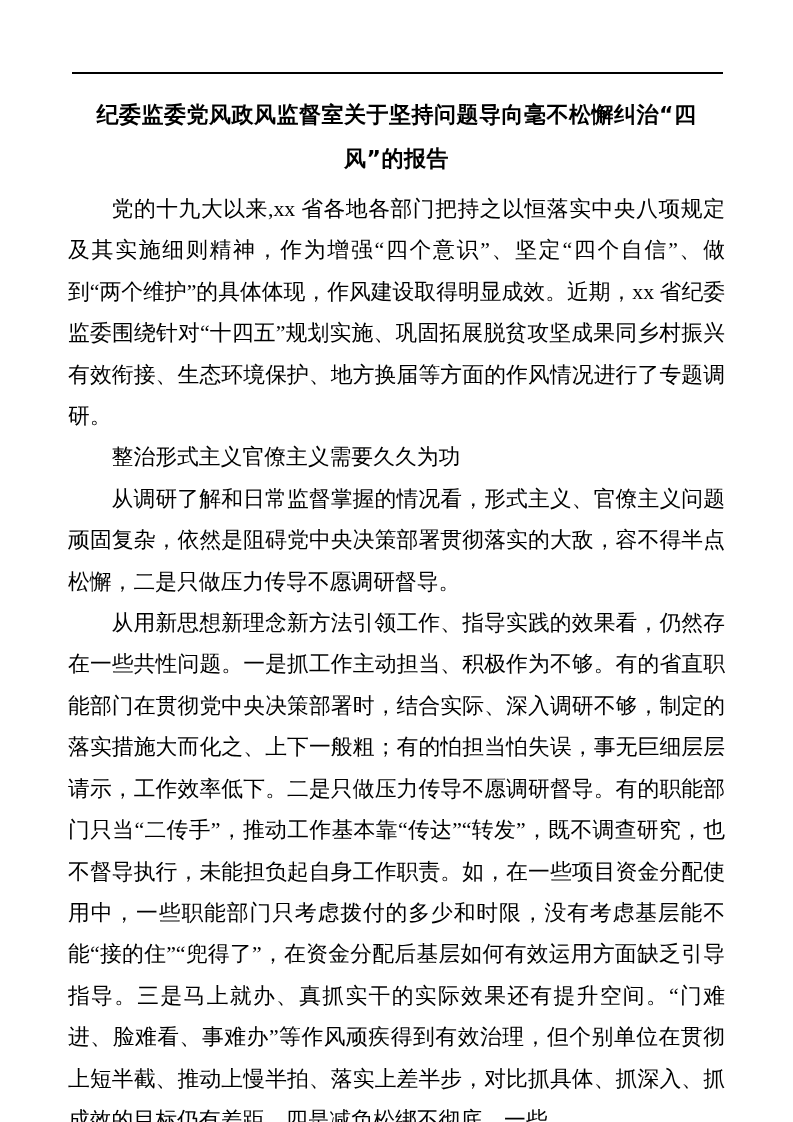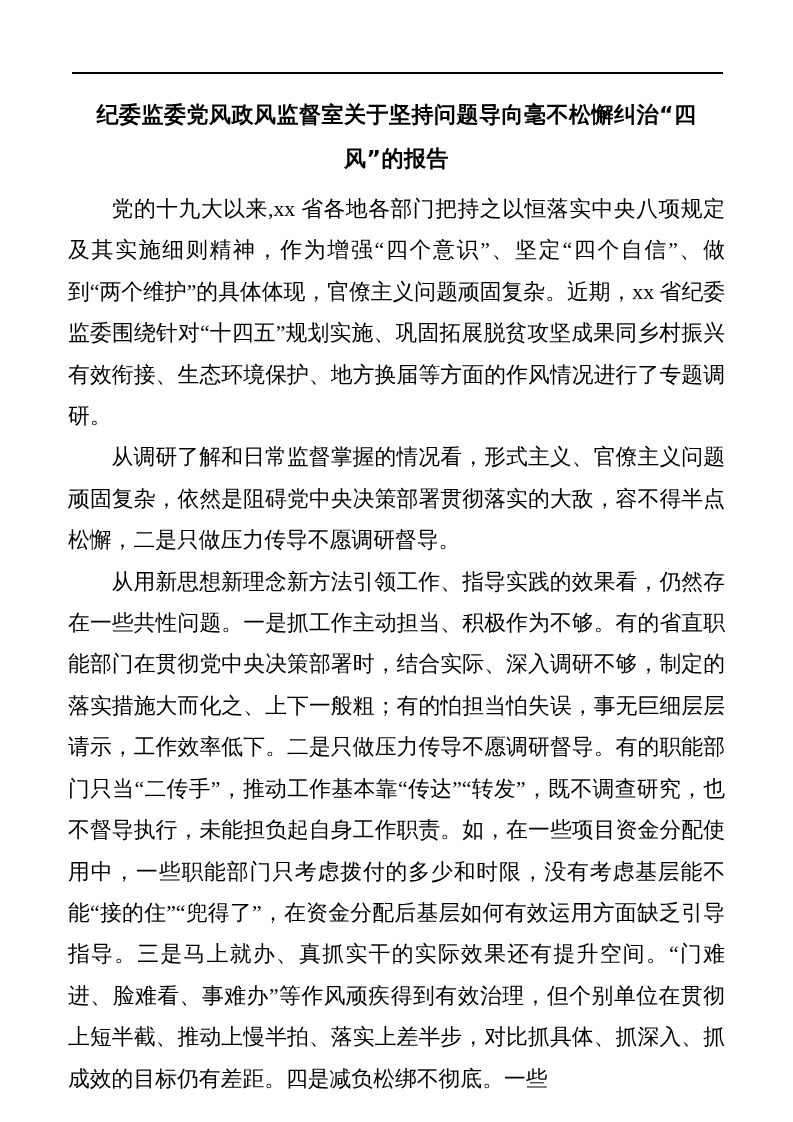--- a/index.html
+++ b/index.html
@@ -58,17 +58,18 @@
     overflow-wrap: break-word;
   }
 </style>
 </head>
 <body>
 
 <div class="page">
   <div class="header-rule"></div>
   <h1 class="doc-title">纪委监委党风政风监督室关于坚持问题导向毫不松懈纠治“四风”的报告</h1>
   <div class="doc-body">
-    <p>党的十九大以来,xx 省各地各部门把持之以恒落实中央八项规定及其实施细则精神，作为增强“四个意识”、坚定“四个自信”、做到“两个维护”的具体体现，官僚主义问题顽固复杂。近期，xx 省纪委监委围绕针对“十四五”规划实施、巩固拓展脱贫攻坚成果同乡村振兴有效衔接、生态环境保护、地方换届等方面的作风情况进行了专题调研。</p>
+    <p>党的十九大以来,xx 省各地各部门把持之以恒落实中央八项规定及其实施细则精神，作为增强“四个意识”、坚定“四个自信”、做到“两个维护”的具体体现，作风建设取得明显成效。近期，xx 省纪委监委围绕针对“十四五”规划实施、巩固拓展脱贫攻坚成果同乡村振兴有效衔接、生态环境保护、地方换届等方面的作风情况进行了专题调研。</p>
+    <p>整治形式主义官僚主义需要久久为功</p>
     <p>从调研了解和日常监督掌握的情况看，形式主义、官僚主义问题顽固复杂，依然是阻碍党中央决策部署贯彻落实的大敌，容不得半点松懈，二是只做压力传导不愿调研督导。</p>
     <p>从用新思想新理念新方法引领工作、指导实践的效果看，仍然存在一些共性问题。一是抓工作主动担当、积极作为不够。有的省直职能部门在贯彻党中央决策部署时，结合实际、深入调研不够，制定的落实措施大而化之、上下一般粗；有的怕担当怕失误，事无巨细层层请示，工作效率低下。二是只做压力传导不愿调研督导。有的职能部门只当“二传手”，推动工作基本靠“传达”“转发”，既不调查研究，也不督导执行，未能担负起自身工作职责。如，在一些项目资金分配使用中，一些职能部门只考虑拨付的多少和时限，没有考虑基层能不能“接的住”“兜得了”，在资金分配后基层如何有效运用方面缺乏引导指导。三是马上就办、真抓实干的实际效果还有提升空间。“门难进、脸难看、事难办”等作风顽疾得到有效治理，但个别单位在贯彻上短半截、推动上慢半拍、落实上差半步，对比抓具体、抓深入、抓成效的目标仍有差距。四是减负松绑不彻底。一些</p>
   </div>
 </div>
 
 </body></html>

